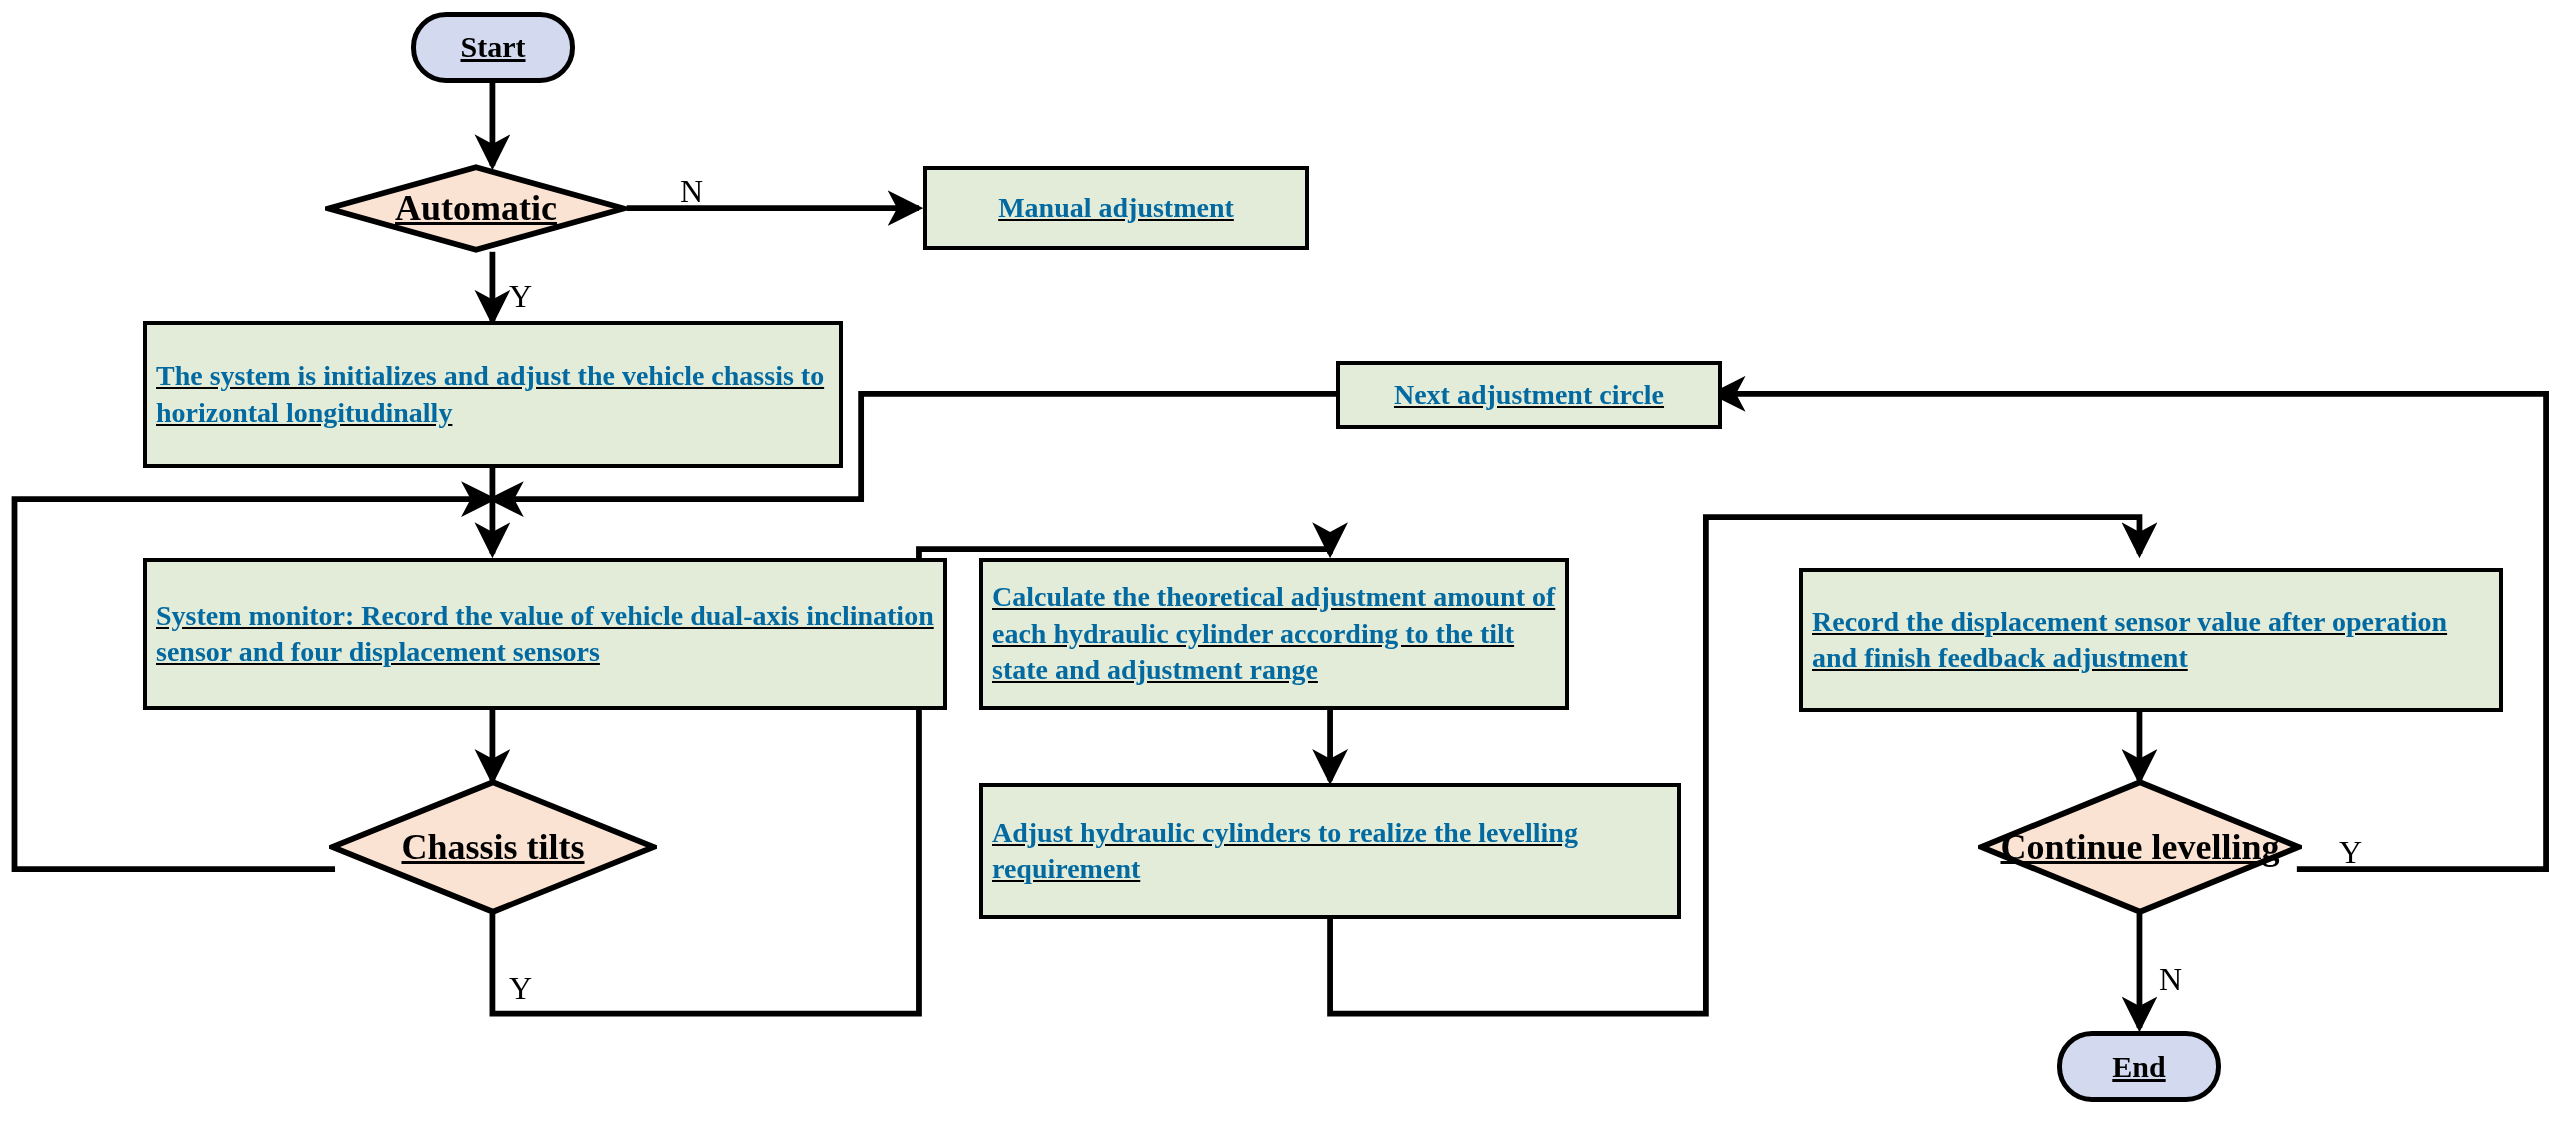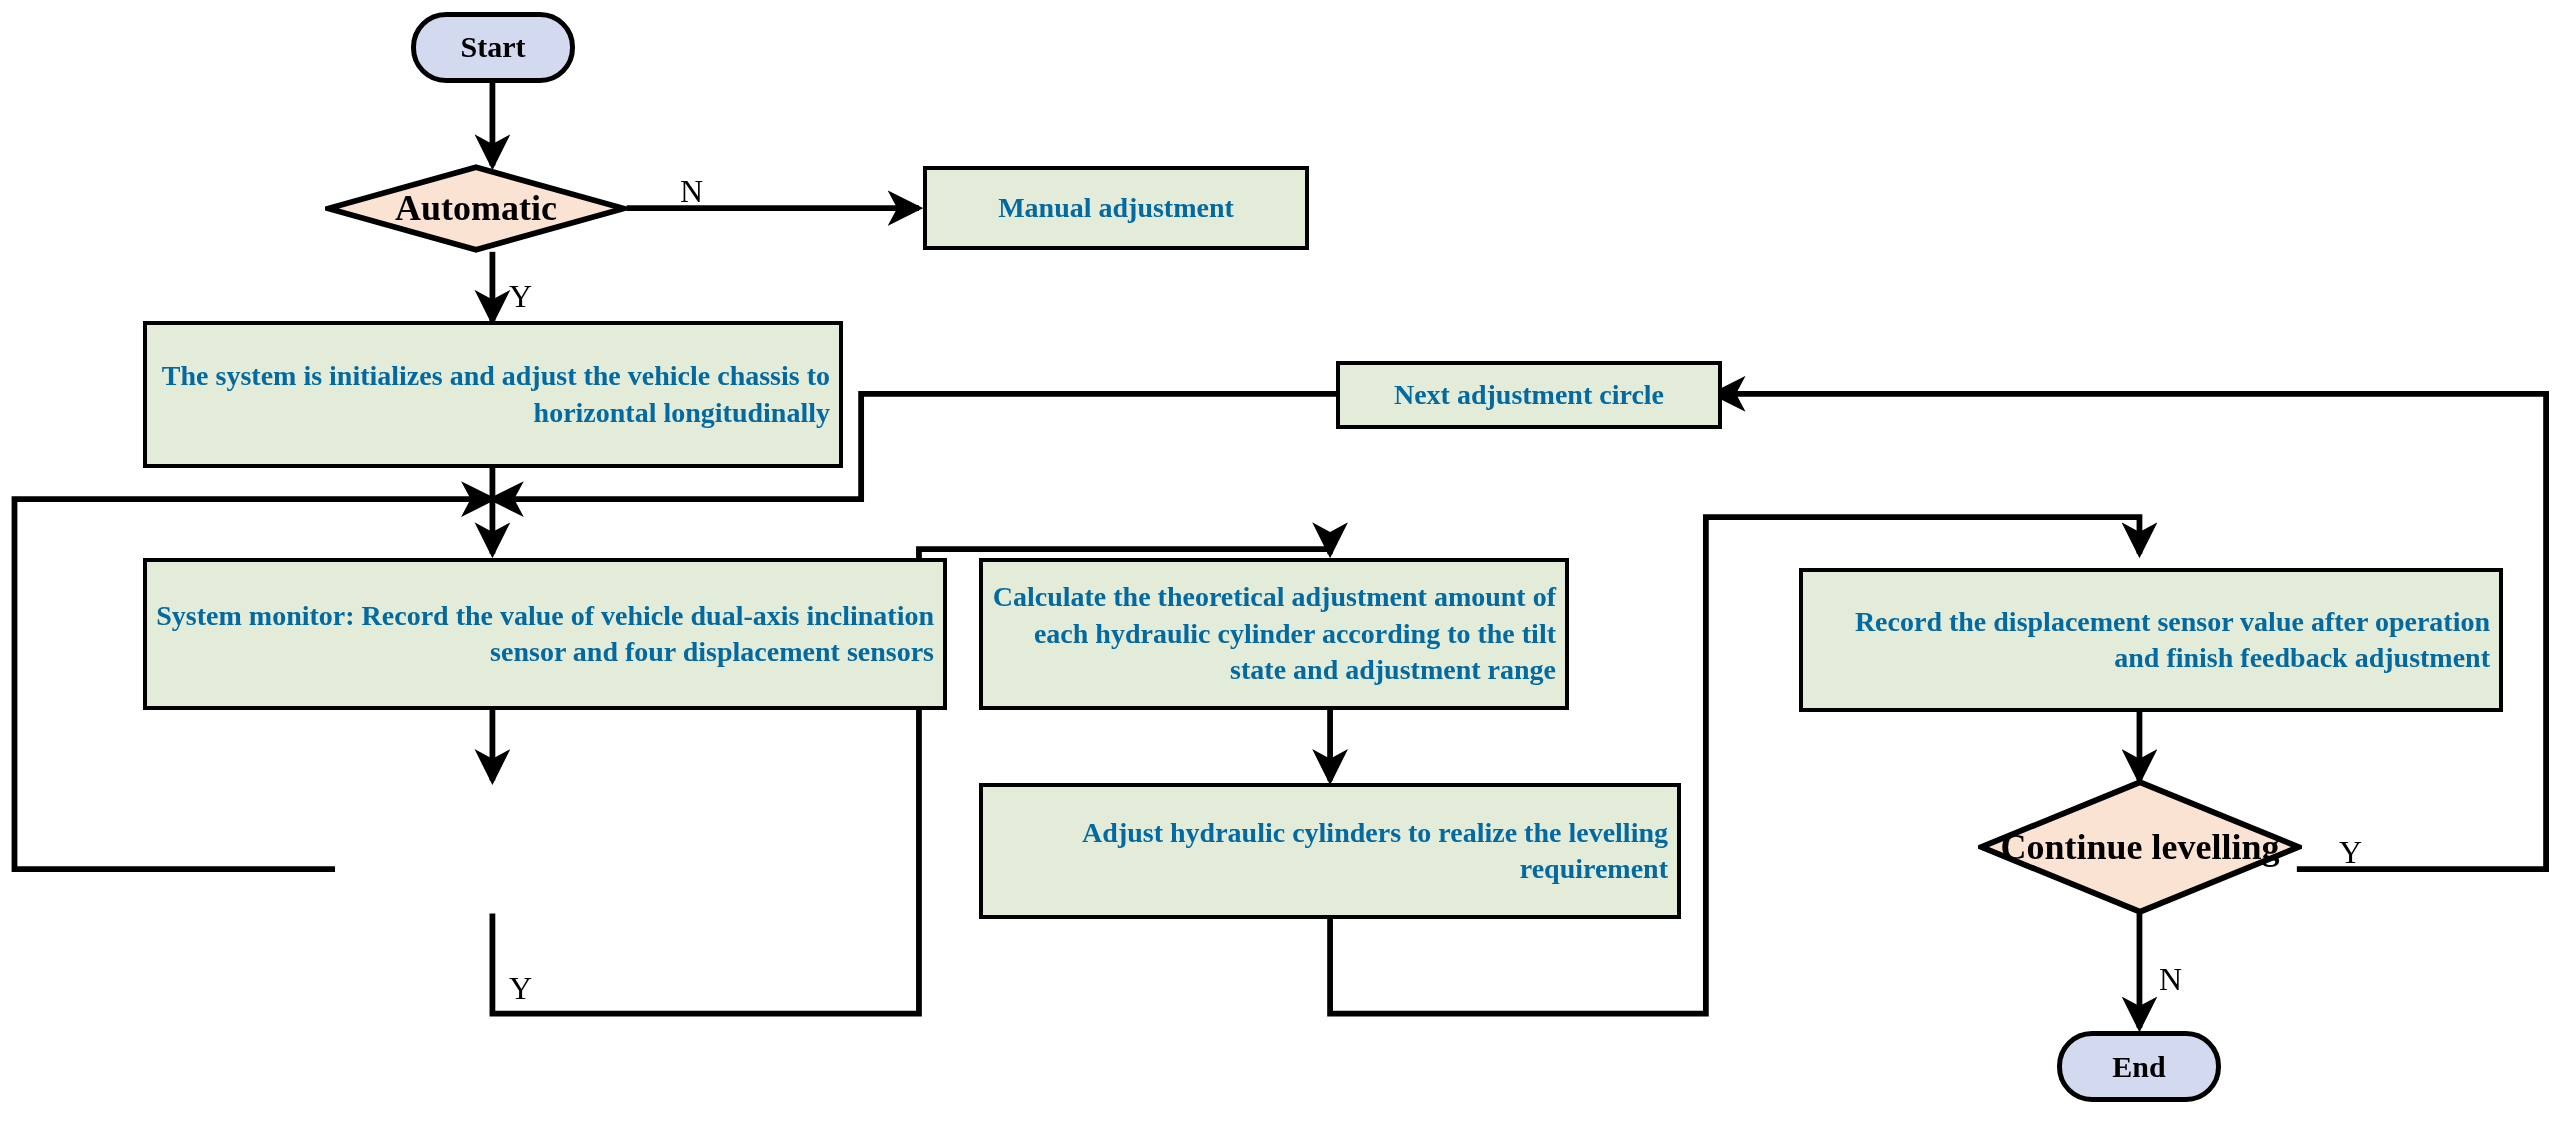--- a/index.html
+++ b/index.html
@@ -23,22 +23,23 @@
     top: 0;
     width: 2576px;
     height: 1137px;
   }
   .node {
     position: absolute;
     box-sizing: border-box;
     display: flex;
     align-items: center;
     justify-content: center;
-    text-align: right;
+    text-align: left;
     z-index: 5;
+    text-decoration: underline;
   }
   .proc {
     background: #E2ECD8;
     border: 4.5px solid #000000;
   }
   .proc .txt {
     font-weight: bold;
     font-size: 28px;
     line-height: 1.30;
     color: #0369a1;
@@ -140,20 +141,26 @@
   </div>
 
   <div class="node proc" style="left:143px; top:321px; width:700px; height:147px;">
     <span class="txt">The system is initializes and adjust the vehicle chassis to horizontal longitudinally</span>
   </div>
 
   <div class="node proc" style="left:143px; top:558px; width:804px; height:152px;">
     <span class="txt">System monitor: Record the value of vehicle dual-axis inclination sensor and four displacement sensors</span>
   </div>
 
+  <div class="node dec" style="left:329px; top:779px; width:328px; height:136px;">
+    <svg class="shape" viewBox="0 0 510 212" preserveAspectRatio="none">
+      <polygon points="255,5 505,106 255,207 5,106" fill="#FAE3D3" stroke="#000000" stroke-width="9"></polygon>
+    </svg>
+    <span class="txt">Chassis tilts</span>
+  </div>
 
   <div class="node proc" style="left:979px; top:558px; width:590px; height:152px;">
     <span class="txt">Calculate the theoretical adjustment amount of each hydraulic cylinder according to the tilt state and adjustment range</span>
   </div>
 
   <div class="node proc" style="left:979px; top:783px; width:702px; height:136px;">
     <span class="txt">Adjust  hydraulic cylinders  to realize the levelling requirement</span>
   </div>
 
   <div class="node proc" style="left:1336px; top:361px; width:386px; height:68px;">

